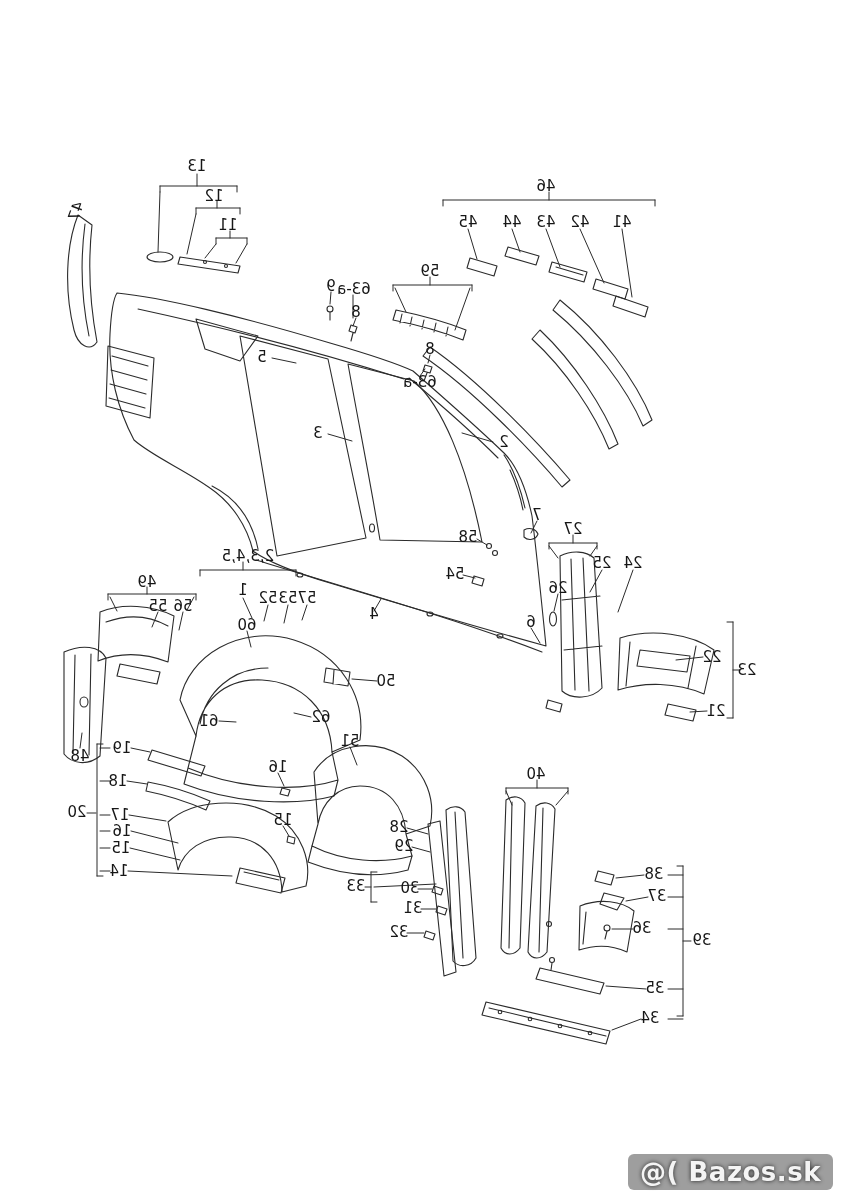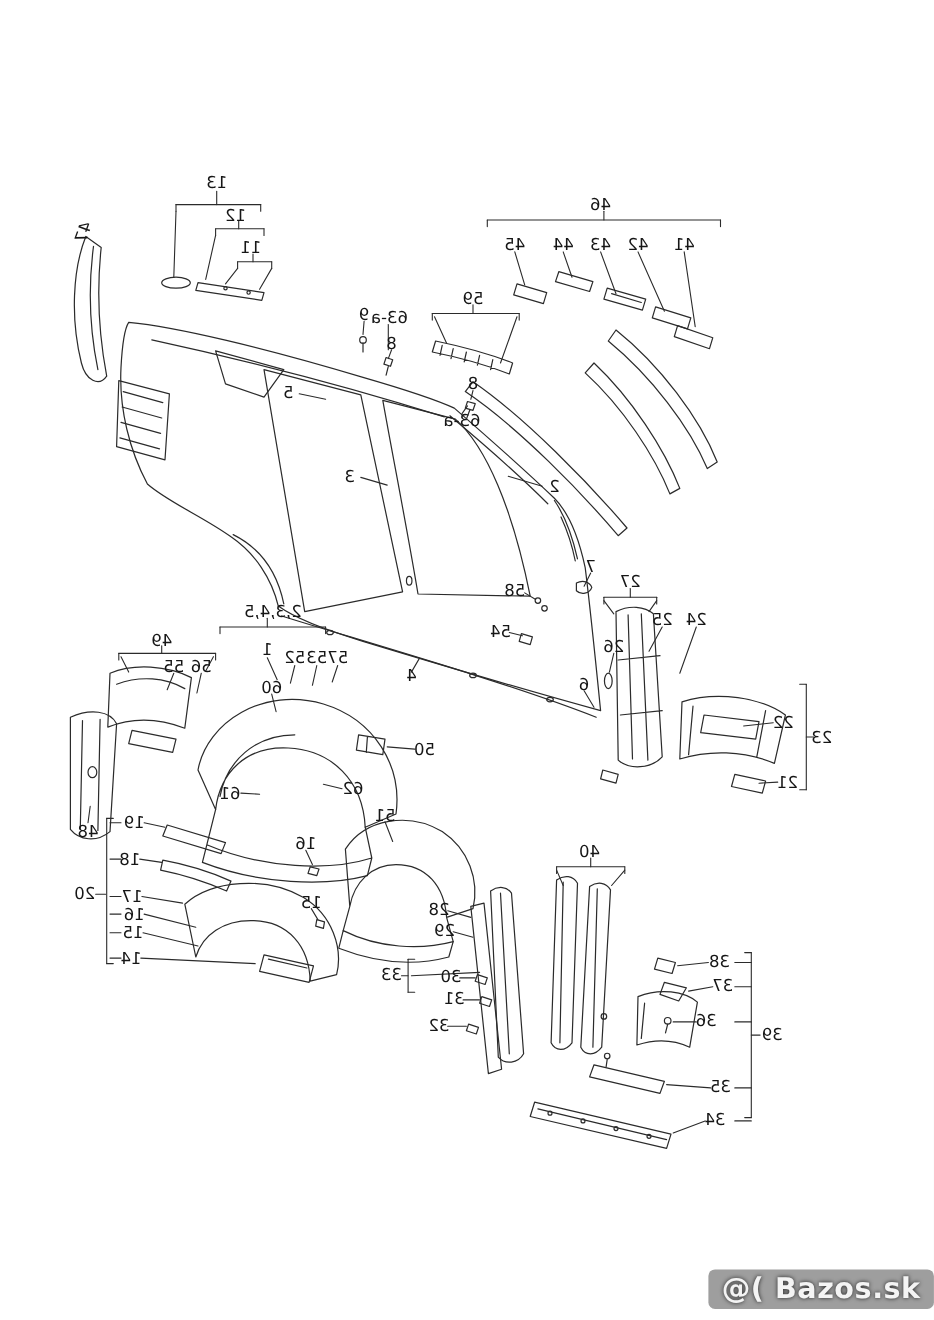--- a/index.html
+++ b/index.html
@@ -5,21 +5,21 @@
   html,body{margin:0;padding:0;background:#e8e8e8;}
   .page{
     position:relative;width:849px;height:1200px;background:#ffffff;
     overflow:hidden;font-family:"DejaVu Sans",sans-serif;margin:0 auto;
   }
   svg{display:block;}
   .art path,.art ellipse,.art circle{stroke:#2b2b2b;fill:none;stroke-width:1.1;stroke-linejoin:round;stroke-linecap:round;}
   #lines-layer line{stroke:#2b2b2b;stroke-width:1;stroke-linecap:round;}
   .callout{font-family:"DejaVu Sans",sans-serif;font-size:15px;fill:#161616;}
   .watermark{
-    position:absolute;right:0;bottom:10px;
+    position:absolute;right:16px;bottom:10px;
     font-size:26px;font-weight:bold;color:#f4f4f4;
     background:rgba(62,62,62,0.5);border-radius:6px;padding:3px 12px;
     letter-spacing:0.5px;text-shadow:0 0 4px rgba(0,0,0,0.8);
   }
 </style>
 </head>
 <body>
 
 <div class="page">
   <svg id="diagram-svg" width="849" height="1200" viewBox="0 0 849 1200" xmlns="http://www.w3.org/2000/svg">

